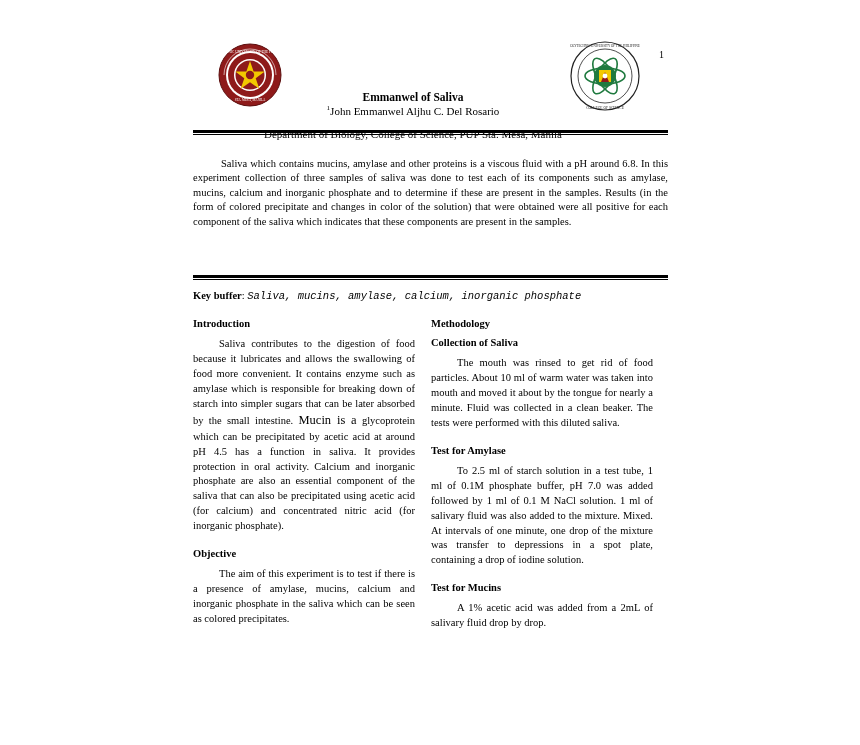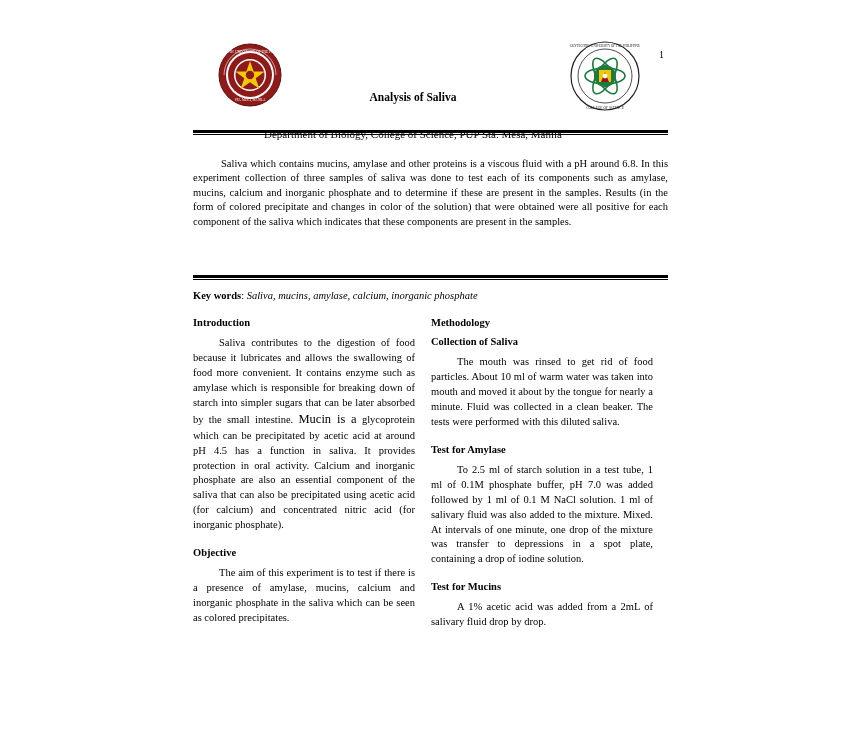--- a/index.html
+++ b/index.html
@@ -112,21 +112,21 @@
     line-height: 1.38;
     text-indent: 28px;
   }
 
   
   .keywords {
     font-size: 10.5px;
     margin-top: 10px;
   }
   .keywords b { font-weight: bold; }
-  .keywords i { font-style: italic; }
+  .keywords i { font-style: italic; font-family: Liberation Mono, monospace; }
 
   
   .columns {
     margin-top: 16px;
     display: flex;
     gap: 16px;
   }
   .col {
     width: 222px;
   }
@@ -185,41 +185,42 @@
           <circle cx="35" cy="38" r="11" fill="#1f7a3f"></circle>
           <rect x="29" y="32" width="12" height="12" fill="#f2c800"></rect>
           <path d="M 31 44 L 35 34 L 39 44 Z" fill="#8e1a1a"></path>
           <circle cx="35" cy="38" r="2.4" fill="#ffffff"></circle>
         </svg>
       </div>
 
       <div class="page-number">1</div>
 
       <div class="title-block">
-        <div class="doc-title">Analysis of Saliva</div>
+        <div class="doc-title">Emmanwel of Saliva</div>
+        <div class="authors"><sup>1</sup><span>John Emmanwel Aljhu C. Del Rosario</span></div>
         <div class="affiliation">Department of Biology, College of Science, PUP Sta. Mesa, Manila</div>
       </div>
     </div>
 
     <div>
       <div class="rule-thick"></div>
       <div class="rule-thin"></div>
     </div>
 
     <div class="abstract-wrap">
       <div class="abstract-body">Saliva which contains mucins, amylase and other proteins is a viscous fluid with a pH around 6.8. In this experiment collection of three samples of saliva was done to test each of its components such as amylase, mucins, calcium and inorganic phosphate and to determine if these are present in the samples. Results (in the form of colored precipitate and changes in color of the solution) that were obtained were all positive for each component of the saliva which indicates that these components are present in the samples.</div>
     </div>
 
     <div style="margin-top:46px;">
       <div class="rule-thick"></div>
       <div class="rule-thin"></div>
     </div>
 
     <div class="keywords">
-      <b>Key words</b><span>: </span><i>Saliva, mucins, amylase, calcium, inorganic phosphate</i>
+      <b>Key buffer</b><span>: </span><i>Saliva, mucins, amylase, calcium, inorganic phosphate</i>
     </div>
 
     <div class="columns">
 
       <div class="col">
         <div class="sec-heading">Introduction</div>
         <p class="para mixed"><span>Saliva contributes to the digestion of food because it lubricates and allows the swallowing of food more convenient. It contains enzyme such as amylase which is responsible for breaking down of starch into simpler sugars that can be later absorbed by the small intestine. </span><span class="big">Mucin is a</span><span> glycoprotein which can be precipitated by acetic acid at around pH 4.5 has a function in saliva. It provides protection in oral activity. Calcium and inorganic phosphate are also an essential component of the saliva that can also be precipitated using acetic acid (for calcium) and concentrated nitric acid (for inorganic phosphate).</span></p>
 
         <div class="sec-heading spaced">Objective</div>
         <p class="para">The aim of this experiment is to test if there is a presence of amylase, mucins, calcium and inorganic phosphate in the saliva which can be seen as colored precipitates.</p>

